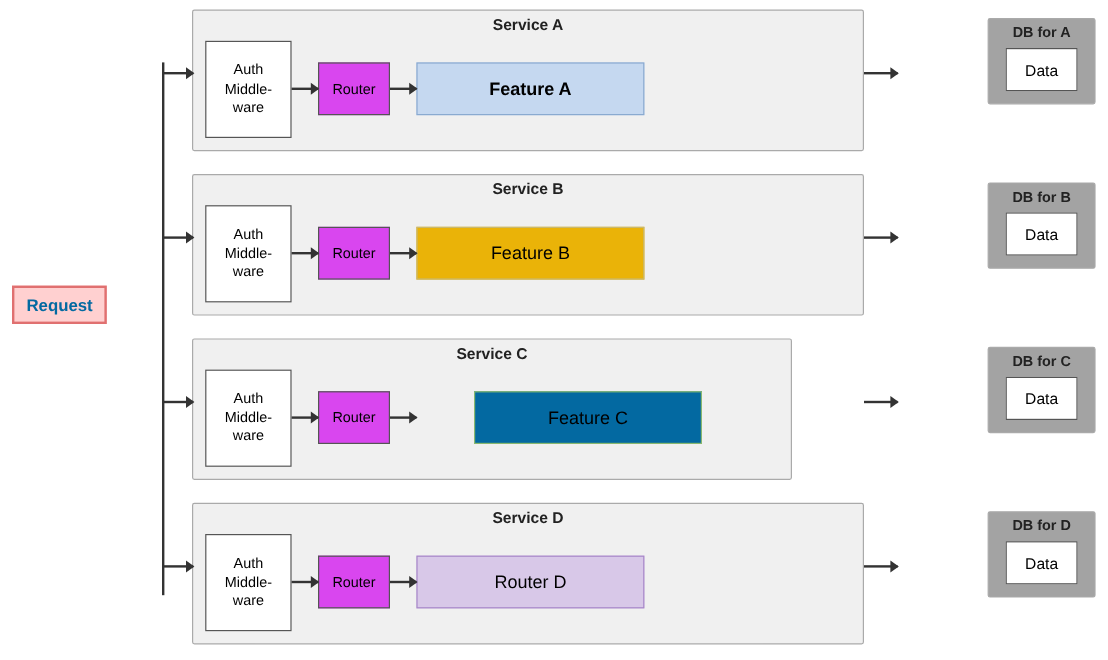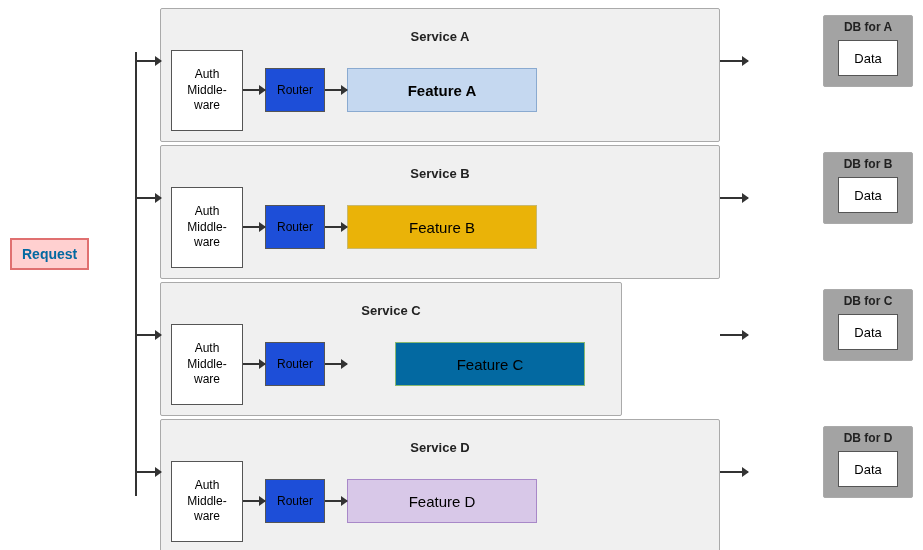--- a/index.html
+++ b/index.html
@@ -38,21 +38,21 @@
       left: 160px;
       border: 1.5px solid #aaa;
       background: #f0f0f0;
       border-radius: 2px;
     }
 
     .service-label {
       text-align: center;
       font-weight: bold;
       font-size: 13px;
-      padding: 20px 0 6px 0;
+      padding: 4px 0 6px 0;
       color: #222;
     }
 
     .service-inner {
       display: flex;
       align-items: center;
       padding: 0 10px 10px 10px;
       gap: 0;
     }
 
@@ -67,21 +67,21 @@
       justify-content: center;
       text-align: center;
       padding: 16px;
       font-size: 12px;
       line-height: 1.3;
     }
 
     
     .router-box {
       border: 1.5px solid #555;
-      background: #1d4ed8;
+      background: #d946ef;
       width: 60px;
       height: 44px;
       display: flex;
       align-items: center;
       justify-content: center;
       text-align: center;
       font-size: 12px;
     }
 
     
@@ -224,21 +224,21 @@
       </div>
     </div>
     <div class="long-arrow" style="top: 197px; left: 720px; width: 28px;"></div>
     <div class="db-panel" style="top: 152px;">
       <div class="db-label">DB for B</div>
       <div class="db-inner">
         <div class="data-box">Data</div>
       </div>
     </div>
     <div class="request-arrow" style="top: 197px; left: 135px; width: 26px;"></div>
-    <div class="service-panel" style="top: 282px; left: 160px; width: 462px;">
+    <div class="service-panel" style="top: 282px; left: 160px; width: 500px;">
       <div class="service-label">Service C</div>
       <div class="service-inner">
         <div class="auth-box">Auth Middle-<br>ware</div>
         <div class="arrow"></div>
         <div class="router-box">Router</div>
         <div class="arrow"></div>
         <div class="feature-box feature-c">Feature C</div>
       </div>
     </div>
     <div class="long-arrow" style="top: 334px; left: 720px; width: 28px;"></div>
@@ -249,21 +249,21 @@
       </div>
     </div>
     <div class="request-arrow" style="top: 334px; left: 135px; width: 26px;"></div>
     <div class="service-panel" style="top: 419px; left: 160px; width: 560px;">
       <div class="service-label">Service D</div>
       <div class="service-inner">
         <div class="auth-box">Auth Middle-<br>ware</div>
         <div class="arrow"></div>
         <div class="router-box">Router</div>
         <div class="arrow"></div>
-        <div class="feature-box feature-d">Feature D</div>
+        <div class="feature-box feature-d">Router D</div>
       </div>
     </div>
     <div class="long-arrow" style="top: 471px; left: 720px; width: 28px;"></div>
     <div class="db-panel" style="top: 426px;">
       <div class="db-label">DB for D</div>
       <div class="db-inner">
         <div class="data-box">Data</div>
       </div>
     </div>
     <div class="request-arrow" style="top: 471px; left: 135px; width: 26px;"></div>

